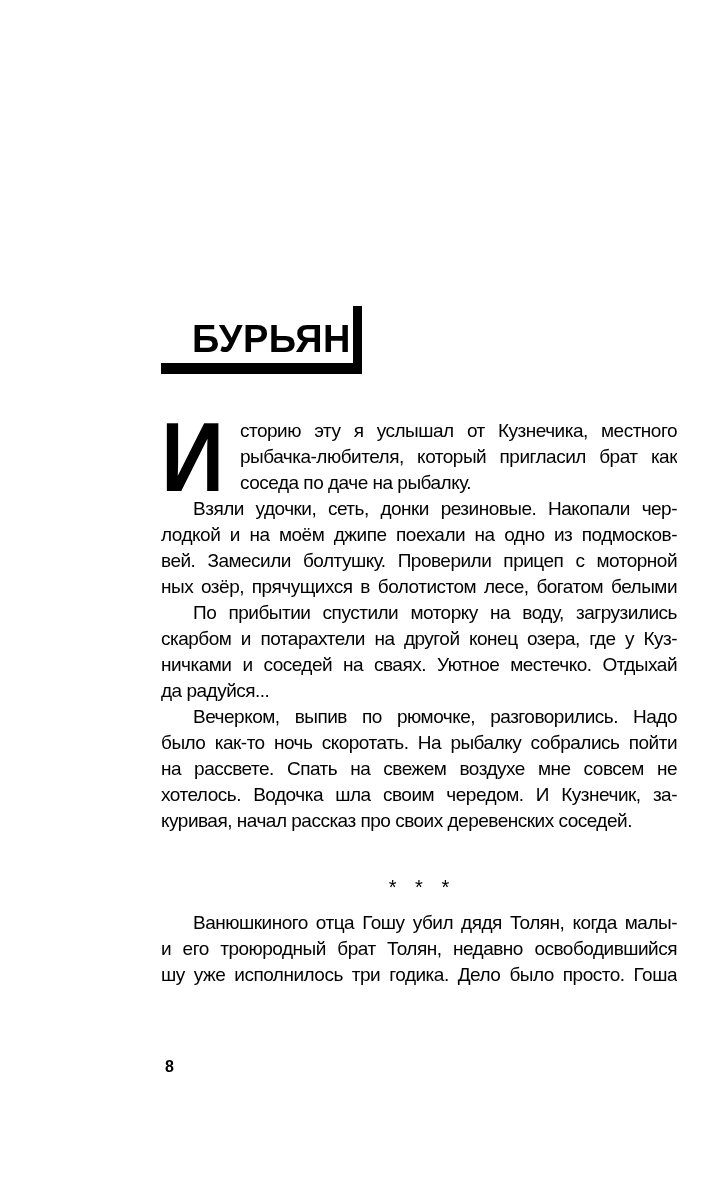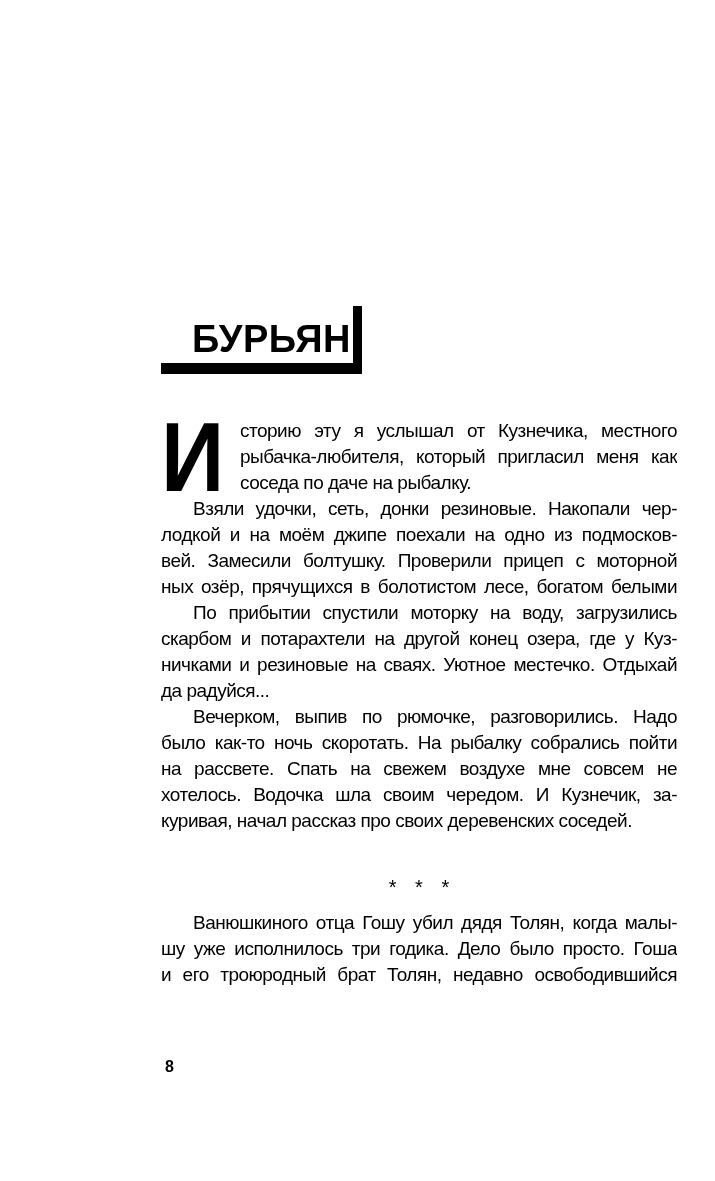--- a/index.html
+++ b/index.html
@@ -111,48 +111,48 @@
     <h1 class="chapter-title">БУРЬЯН</h1>
     <div class="title-rule-h"></div>
     <div class="title-rule-v"></div>
   </div>
 
   <div class="chapter-text">
     <div id="paras-before">
         <div class="paragraph">
           <div class="drop-cap"><span>И</span></div>
           <div class="text-line justified">сторию эту я услышал от Кузнечика, местного</div>
-          <div class="text-line justified">рыбачка-любителя, который пригласил меня как</div>
+          <div class="text-line justified">рыбачка-любителя, который пригласил брат как</div>
           <div class="text-line justified last">соседа по даче на рыбалку.</div>
         </div>
         <div class="paragraph">
           <div class="text-line justified indent">Взяли удочки, сеть, донки резиновые. Накопали чер-</div>
           <div class="text-line justified">лодкой и на моём джипе поехали на одно из подмосков-</div>
           <div class="text-line justified">вей. Замесили болтушку. Проверили прицеп с моторной</div>
           <div class="text-line justified">ных озёр, прячущихся в болотистом лесе, богатом белыми</div>
         </div>
         <div class="paragraph">
           <div class="text-line justified indent">По прибытии спустили моторку на воду, загрузились</div>
           <div class="text-line justified">скарбом и потарахтели на другой конец озера, где у Куз-</div>
-          <div class="text-line justified">ничками и резиновые на сваях. Уютное местечко. Отдыхай</div>
+          <div class="text-line justified">ничками и соседей на сваях. Уютное местечко. Отдыхай</div>
           <div class="text-line justified last">да радуйся...</div>
         </div>
         <div class="paragraph">
           <div class="text-line justified indent">Вечерком, выпив по рюмочке, разговорились. Надо</div>
           <div class="text-line justified">было как-то ночь скоротать. На рыбалку собрались пойти</div>
           <div class="text-line justified">на рассвете. Спать на свежем воздухе мне совсем не</div>
           <div class="text-line justified">хотелось. Водочка шла своим чередом. И Кузнечик, за-</div>
           <div class="text-line justified last">куривая, начал рассказ про своих деревенских соседей.</div>
         </div>
       </div>
     <div class="section-separator">* * *</div>
     <div id="paras-after">
         <div class="paragraph">
           <div class="text-line justified indent">Ванюшкиного отца Гошу убил дядя Толян, когда малы-</div>
+          <div class="text-line justified">и его троюродный брат Толян, недавно освободившийся</div>
           <div class="text-line justified">шу уже исполнилось три годика. Дело было просто. Гоша</div>
-          <div class="text-line justified">и его троюродный брат Толян, недавно освободившийся</div>
         </div>
       </div>
   </div>
 
   <div class="page-number">8</div>
 
 </div>
 
 </body></html>

